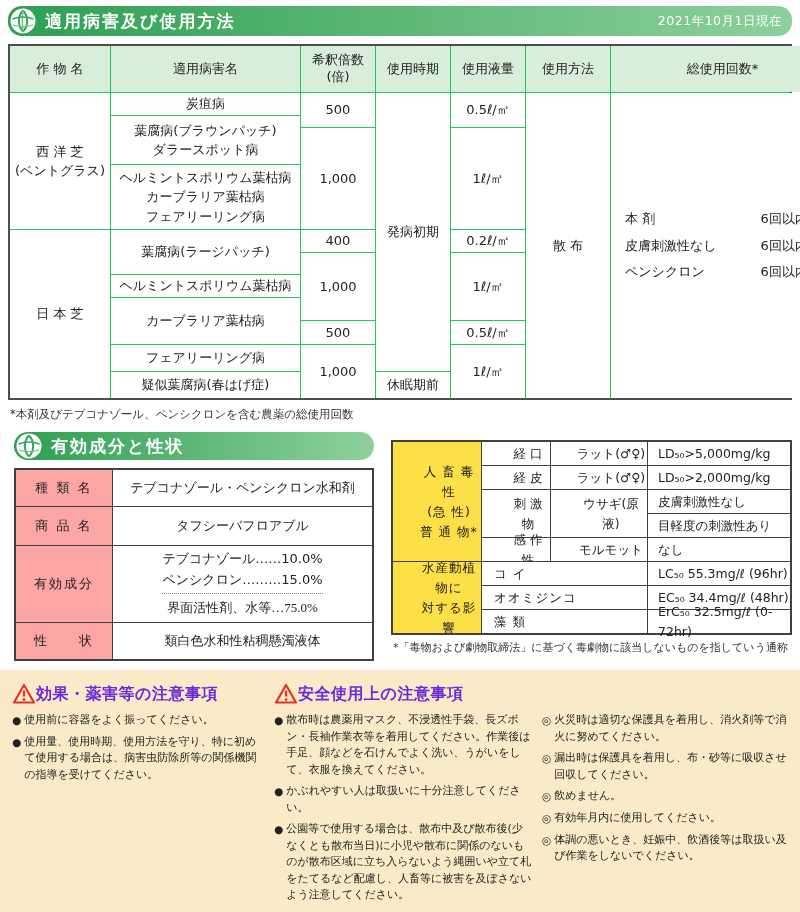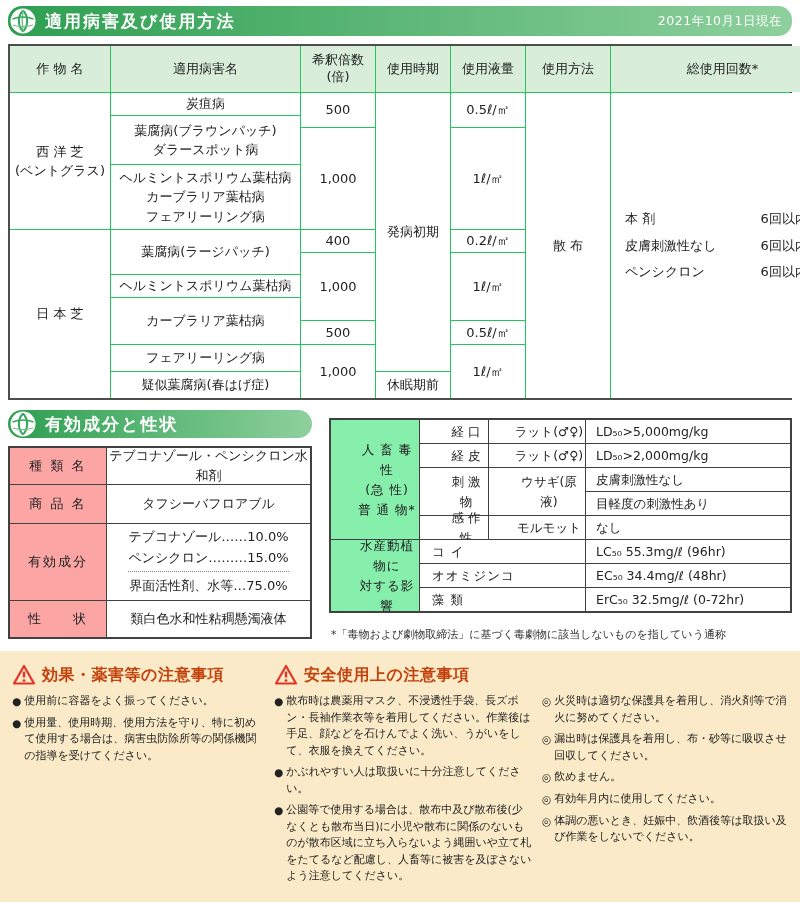--- a/index.html
+++ b/index.html
@@ -22,45 +22,45 @@
   .usage-table > div { background:#fff; display:flex; align-items:center; justify-content:center;
     text-align:center; font-size:13px; line-height:1.5; white-space:pre-line; }
   .usage-table > .hd { background:#d8eedb; font-size:13px; line-height:1.3; }
   .counts { flex-direction:column; justify-content:center; gap:7px; padding:0 26px 0 14px; }
   .count-row { display:flex; justify-content:space-between; width:100%; white-space:nowrap;gap:44px; }
 
   .footnote { margin:7px 10px 0 10px; font-size:11.5px; color:#333; }
 
   
   .cols { display:flex; margin:10px 8px 0 8px; gap:17px; }
-  .col-l { width:304px; flex:0 0 auto; }
+  .col-l { width:360px; flex:0 0 auto;margin-left:6px; }
   .col-r { flex:1; }
   .cols .sec-bar { height:28px; }
 
   .info-table { margin-top:8px; display:grid; grid-template-columns:96px 1fr;
     grid-template-rows:36px 38px 76px 36px; gap:1px; background:#414141; border:2px solid #414141; }
   .info-table > div { background:#fff; display:flex; align-items:center; justify-content:center;
     text-align:center; font-size:13px; white-space:pre-line; line-height:1.55; }
   .info-table > .lab { background:#fca5a5; letter-spacing:2px; }
   .ing-val { flex-direction:column; padding:0; align-items:stretch; }
   .ing-val .sub1 { flex:1.7; display:flex; flex-direction:column; justify-content:center; align-items:center;
     border-bottom:1px dotted #888; }
-  .ing-val .sub2 { flex:1; display:flex; justify-content:center; align-items:center; }
+  .ing-val .sub2 { flex:1; display:flex; justify-content:center; align-items:center;font-family:Liberation Serif, serif; }
 
   .safety-table { margin-top:8px; display:grid; grid-template-columns:88px 68px 96px 1fr;
     grid-template-rows:repeat(8,23px); gap:1px; background:#414141; border:2px solid #414141; }
   .safety-table > div { background:#fff; display:flex; align-items:center; font-size:12.5px;
     white-space:pre-line; justify-content:center; text-align:center; line-height:1.6;padding-left:24px; }
-  .safety-table > .lab { background:#86efac; letter-spacing:1px; }
+  .safety-table > .lab { background:#fde047; letter-spacing:1px; }
   .safety-table > .val { justify-content:flex-start; padding-left:10px; text-align:left; }
   .safety-table > .aq { justify-content:flex-start; padding-left:12px; letter-spacing:1px; }
 
   
   .cautions { margin-top:9px; background:#faeac7; padding:13px 10px 12px 10px; display:flex; min-height:172px; }
-  .c-title { display:flex; align-items:center; gap:6px; color:#c2410c; font-size:16px; font-weight:bold;
+  .c-title { display:flex; align-items:center; color:#6d28d9; font-size:16px; font-weight:bold;
              letter-spacing:0.5px; white-space:nowrap; }
   .c-items { margin-top:7px; }
   .c-item { display:flex; font-size:11px; line-height:1.5; margin-bottom:5px; color:#222; }
   .c-item .mk { flex:0 0 auto; margin-right:3px; font-size:10.5px; padding-top:1px; }
   .eff-col { width:252px; flex:0 0 auto; padding-left:2px; }
   .use-col { flex:1; padding-left:12px; }
   .use-lists { display:flex; gap:10px; }
   .use-list1 { width:258px; flex:0 0 auto; }
   .use-list2 { flex:1; }
   .warn-svg { width:24px; height:22px; }
@@ -137,20 +137,21 @@
         <span>皮膚刺激性なし</span>
         <span>6回以内</span>
       </div>
       <div class="count-row">
         <span>ペンシクロン</span>
         <span>6回以内</span>
       </div>
     </div>
   </div>
 
+  <div class="footnote">*本剤及びテブコナゾール、ペンシクロンを含む農薬の総使用回数</div>
 
   <div class="cols">
 
     <div class="col-l">
       <div class="sec-bar">
         <svg class="ball" viewBox="0 0 26 26">
           <circle cx="13" cy="13" r="12.5" fill="#ffffff"></circle>
           <path d="M13 2.5 C7.5 8 7.5 18 13 23.5" stroke="#35a65b" stroke-width="2" fill="none"></path>
           <path d="M13 2.5 C18.5 8 18.5 18 13 23.5" stroke="#35a65b" stroke-width="2" fill="none"></path>
           <path d="M2.5 11 C9 8.5 17 8.5 23.5 11" stroke="#35a65b" stroke-width="1.5" fill="none"></path>
@@ -196,21 +197,21 @@
         <div class="val" style="grid-column:4;grid-row:5">なし</div>
         <div class="lab" style="grid-column:1;grid-row:6/9">水産動植物に
 対する影響</div>
         <div class="aq" style="grid-column:2/4;grid-row:6">コ イ</div>
         <div class="val" style="grid-column:4;grid-row:6">LC₅₀ 55.3mg/ℓ (96hr)</div>
         <div class="aq" style="grid-column:2/4;grid-row:7">オオミジンコ</div>
         <div class="val" style="grid-column:4;grid-row:7">EC₅₀ 34.4mg/ℓ (48hr)</div>
         <div class="aq" style="grid-column:2/4;grid-row:8">藻 類</div>
         <div class="val" style="grid-column:4;grid-row:8">ErC₅₀ 32.5mg/ℓ (0-72hr)</div>
       </div>
-      <div class="footnote" style="margin:14px 0 0 2px; font-size:11px;">*「毒物および劇物取締法」に基づく毒劇物に該当しないものを指していう通称</div>
+      <div class="footnote" style="margin:5px 0 0 2px; font-size:11px;">*「毒物および劇物取締法」に基づく毒劇物に該当しないものを指していう通称</div>
     </div>
   </div>
 
   <div class="cautions">
     <div class="eff-col">
       <div class="c-title">
         <svg class="warn-svg" viewBox="0 0 24 22">
           <path d="M12 2 L22 19.5 H2 Z" fill="none" stroke="#e23527" stroke-width="2.2" stroke-linejoin="round"></path>
           <line x1="12" y1="7.5" x2="12" y2="13.5" stroke="#e23527" stroke-width="2.4"></line>
           <circle cx="12" cy="16.6" r="1.4" fill="#e23527"></circle>

